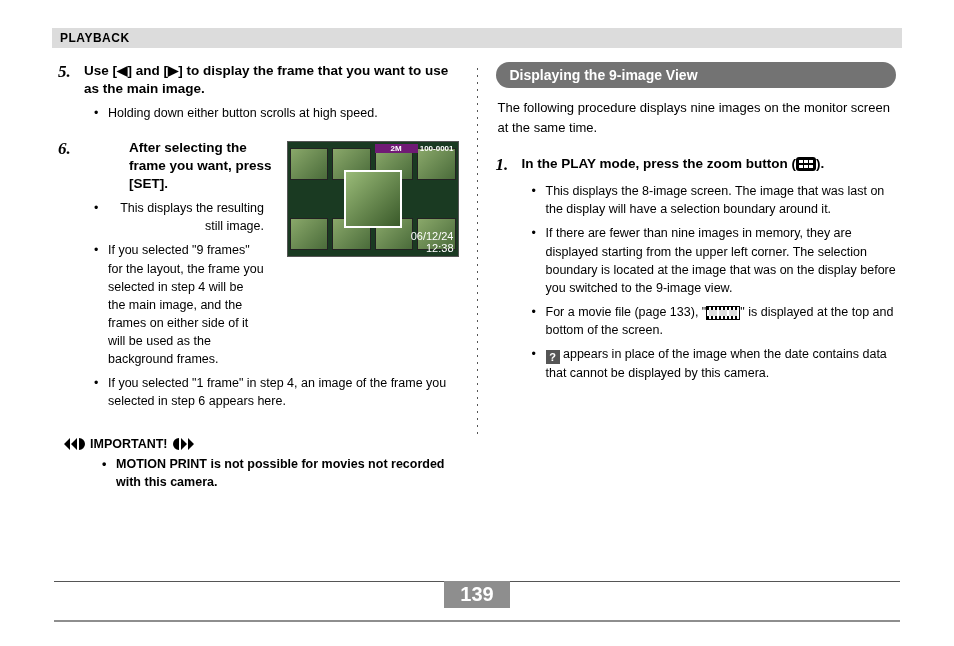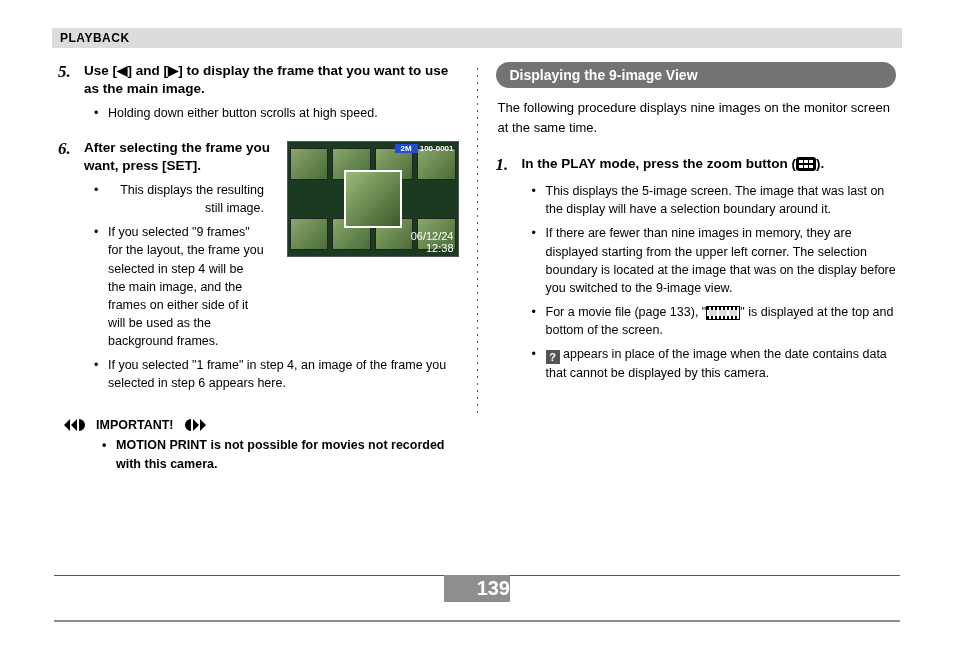--- a/index.html
+++ b/index.html
@@ -24,34 +24,34 @@
   .float-img { float: right; width: 172px; margin: 2px 0 8px 10px; }
   .thumb-frame { width:172px; height:116px; background:#1a3a22; border:1px solid #555; position:relative; overflow:hidden;}
   .thumb-frame .row { position:absolute; left:0; right:0; height:36px; display:flex;}
   .thumb-frame .cell { flex:1; margin:2px; background:linear-gradient(135deg,#8aa86a,#4a6b3a); border:1px solid #222;}
   .thumb-frame .big { position:absolute; left:56px; right:56px; top:28px; bottom:28px; background:linear-gradient(135deg,#9abb78,#3a5a2a); border:2px solid #fff;}
   .thumb-frame .topo { position:absolute; top:2px; right:4px; color:#fff; font-size:8px; font-weight:bold;}
   .thumb-frame .dateo { position:absolute; bottom:2px; right:4px; color:#fff; font-size:11px; text-align:right;}
   .section-pill { background:#737373; color:#fff; border-radius:14px; padding:5px 14px; font-weight:bold; font-size:14px; margin-bottom:10px;}
   .section-intro { font-size:13px; line-height:1.5; margin-bottom:18px; padding:0 2px;}
   .important-block { margin-top:20px; }
-  .imp-row { display:flex; align-items:center; gap:6px; padding-left:6px;}
+  .imp-row { display:flex; align-items:center; padding-left:6px;}
   .imp-deco svg { display:block; }
   .imp-label { font-weight:bold; font-size:12.5px;}
   .filmstrip-inline { display:inline-block; vertical-align:-4px; width:34px; height:14px; border:1px solid #000; position:relative;}
   .filmstrip-inline::before, .filmstrip-inline::after { content:""; position:absolute; left:0; right:0; height:3px; background:repeating-linear-gradient(to right,#000 0 2px,#fff 2px 4px);}
   .filmstrip-inline::before{top:0;} .filmstrip-inline::after{bottom:0;}
   .filmstrip-inline .seg { position:absolute; top:3px; bottom:3px; background:#ddd;}
   .mic-inline { display:inline-block; width:14px; height:14px; vertical-align:-3px; border-radius:50%; background:#2a2a2a; position:relative;}
   .mic-inline::before { content:""; position:absolute; left:5px; top:3px; width:4px; height:5px; border-radius:2px; background:#fff;}
   .mic-inline::after { content:""; position:absolute; left:4px; top:8px; width:6px; height:2px; border-bottom:1px solid #fff; border-left:1px solid #fff; border-right:1px solid #fff; border-bottom-left-radius:4px; border-bottom-right-radius:4px;}
   .q-inline { display:inline-block; width:14px; height:14px; vertical-align:-3px; background:#555; color:#fff; font-size:11px; font-weight:bold; text-align:center; line-height:14px;}
   .footer { position:absolute; left:40px; right:40px; bottom:24px; }
   .footer hr.top { border:none; border-top:1px solid #555; margin:0 14px;}
-  .page-num-box { width:66px; margin:-1px auto 18px auto; background:#8e8e8e; color:#fff; text-align:right; font-weight:bold; font-size:20px; padding:2px 0;}
+  .page-num-box { width:66px; margin:-1px auto 12px auto; background:#8e8e8e; color:#fff; text-align:center; font-weight:bold; font-size:20px; padding:2px 8px;}
   .footer hr.bot { border:none; border-top:2px solid #8e8e8e; margin:0 14px;}
   .clr { clear:both; }
 </style>
 </head>
 <body>
 
 <div class="page">
 
   <div class="header-bar">
     <div class="header-bg">
@@ -81,28 +81,28 @@
               <div class="cell"></div>
               <div class="cell"></div>
           </div>
           <div class="row" style="bottom:4px;">
             <div class="cell"></div>
               <div class="cell"></div>
               <div class="cell"></div>
               <div class="cell"></div>
           </div>
           <div class="big"></div>
-          <div class="topo"><span style="background:#1d4ed8;padding:0 6px;margin-right:2px;">2M</span><span>100-0001</span></div>
+          <div class="topo"><span style="background:#701a75;padding:0 16px;margin-right:2px;">2M</span><span>100-0001</span></div>
           <div class="dateo"><span>06/12/24</span><br><span>12:38</span></div>
         </div>
       </div>
 
       <div class="step">
         <div class="step-num">6.</div>
-        <div class="step-head" style="max-width:190px;">After selecting the frame you want, press [SET].</div>
+        <div class="step-head" style="max-width:190px;margin-left:45px;">After selecting the frame you want, press [SET].</div>
       </div>
       <ul class="bul">
         <li style="max-width:170px;text-align:right;">This displays the resulting still image.</li>
         <li style="max-width:170px;">If you selected "9 frames" for the layout, the frame you selected in step 4 will be the main image, and the frames on either side of it will be used as the background frames.</li>
         <li>If you selected "1 frame" in step 4, an image of the frame you selected in step 6 appears here.</li>
       </ul>
       <div class="clr"></div>
 
       <div class="important-block">
         <div class="imp-row">
@@ -140,21 +140,21 @@
                 <rect x="3" y="3" width="4" height="3" fill="#fff"></rect>
                 <rect x="8" y="3" width="4" height="3" fill="#fff"></rect>
                 <rect x="13" y="3" width="4" height="3" fill="#fff"></rect>
                 <rect x="3" y="8" width="4" height="3" fill="#fff"></rect>
                 <rect x="8" y="8" width="4" height="3" fill="#fff"></rect>
                 <rect x="13" y="8" width="4" height="3" fill="#fff"></rect>
               </svg></span><span>).</span>
         </div>
       </div>
       <ul class="bul">
-        <li>This displays the 5-image screen. The image that was last on the display will have a selection boundary around it.</li>
+        <li>This displays the 8-image screen. The image that was last on the display will have a selection boundary around it.</li>
         <li>If there are fewer than nine images in memory, they are displayed starting from the upper left corner. The selection boundary is located at the image that was on the display before you switched to the 9-image view.</li>
         <li><span>For a movie file (page 133), "</span><span class="filmstrip-inline"><span class="seg" style="left:2px;width:8px;"></span><span class="seg" style="left:12px;width:8px;"></span><span class="seg" style="left:22px;width:8px;"></span></span><span>" is displayed at the top and bottom of the screen.</span></li>
         <li><span></span><span class="q-inline">?</span><span> appears in place of the image when the date contains data that cannot be displayed by this camera.</span></li>
       </ul>
 
     </div>
   </div>
 
   <div class="footer">
     <hr class="top">

